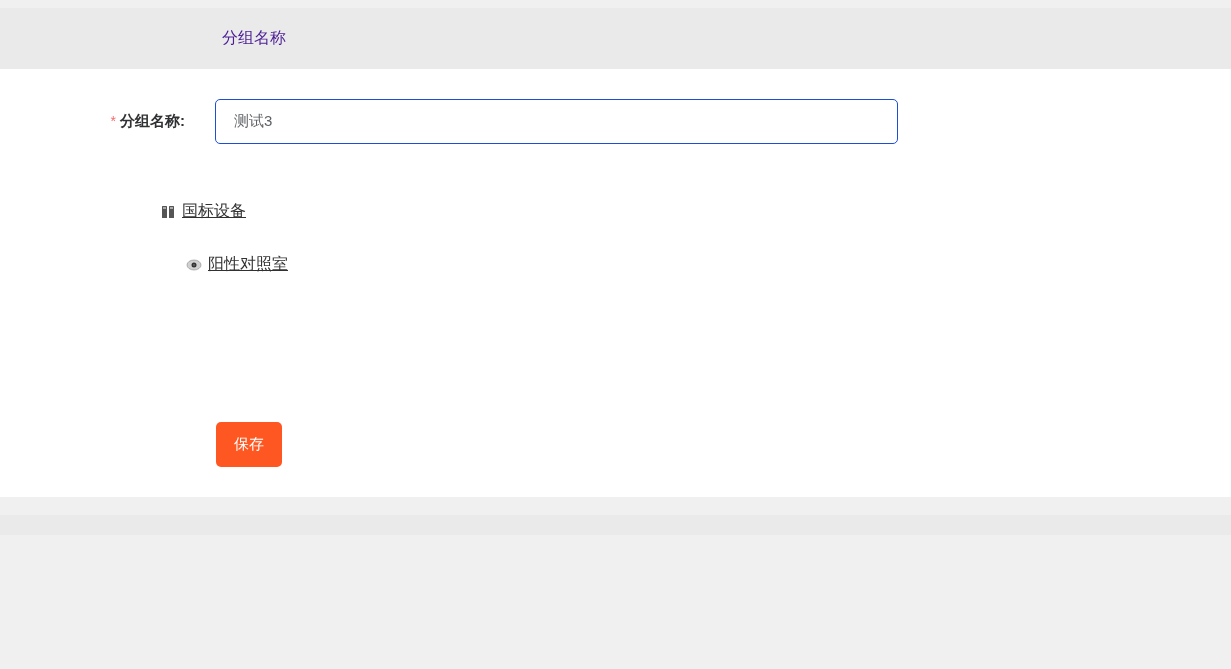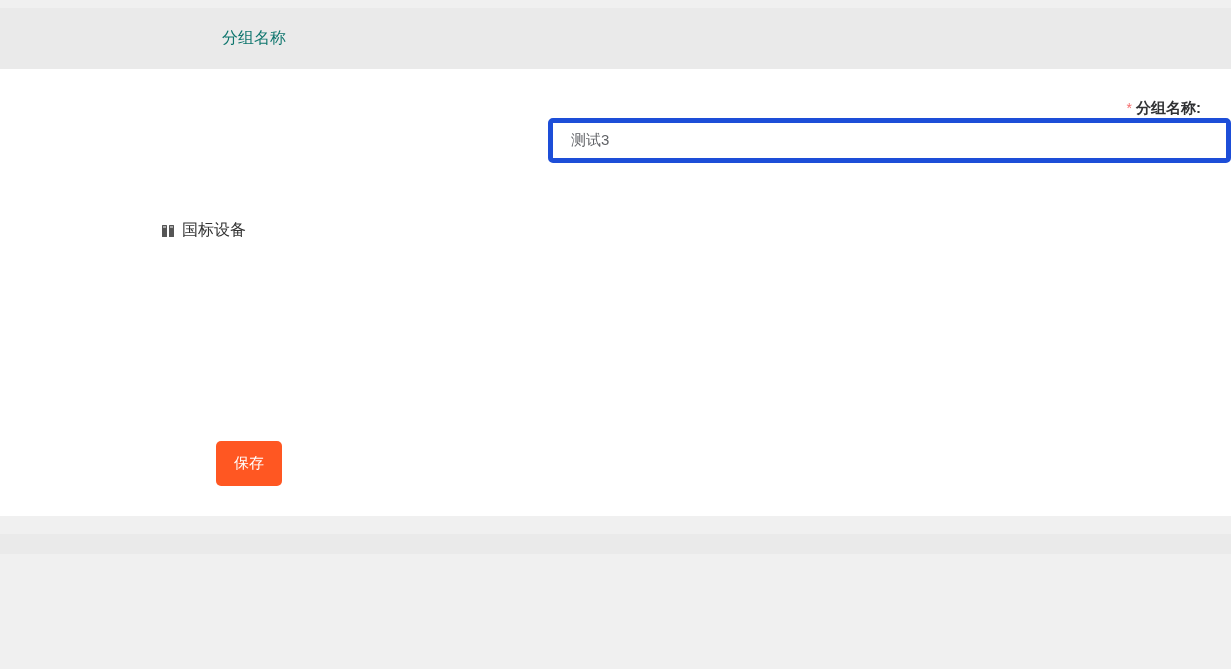--- a/index.html
+++ b/index.html
@@ -19,54 +19,53 @@
       padding-top: 8px;
     }
     .section-header {
       background: #eaeaea;
       padding: 20px 0 20px 222px;
       display: flex;
       align-items: center;
       position: relative;
     }
     .section-title {
-      color: #0f766e;
+      color: #4c1d95;
       font-size: 16px;
       font-weight: 400;
     }
     .section-body {
       background: #fff;
       padding: 30px 0 30px 0;
     }
     .form-row {
       display: flex;
-      align-items: flex-end;
+      align-items: center;
       padding-left: 85px;
-      flex-direction: column;
     }
     .form-label {
       width: 100px;
       text-align: right;
       font-weight: 600;
       font-size: 15px;
       color: #303133;
       margin-right: 30px;
       white-space: nowrap;
     }
     .required-asterisk {
       color: #f56c6c;
       margin-right: 4px;
       font-weight: normal;
       font-size: 14px;
     }
     .text-input {
       width: 683px;
       height: 45px;
       padding: 0 18px;
-      border: 5px solid #1d4ed8;
+      border: 1px solid #1d4ed8;
       border-radius: 5px;
       font-size: 15px;
       color: #606266;
       outline: none;
     }
     .add-button {
       position: absolute;
       right: 202px;
       top: 50%;
       transform: translateY(-50%);
@@ -156,33 +155,43 @@
   <div class="section-body">
     <div class="form-row">
       <label class="form-label">
         <span class="required-asterisk">*</span><span>分组名称:</span>
       </label>
       <input type="text" class="text-input" value="测试3" style="">
     </div>
   </div>
 
 
-  <div class="section-body" style="padding-top:10px; padding-bottom:10px;">
+  <div class="section-body" style="padding-top:10px; padding-bottom:10px;text-decoration:underline;">
     <div class="tree-container">
       <div class="tree-node">
         <span class="node-icon">
           <svg width="16" height="16" viewBox="0 0 16 16">
             <rect x="2" y="2" width="5" height="12" fill="#555" rx="0.5"></rect>
             <rect x="9" y="2" width="5" height="12" fill="#555" rx="0.5"></rect>
             <rect x="3" y="3.5" width="3" height="1" fill="#fff"></rect>
             <rect x="10" y="3.5" width="3" height="1" fill="#fff"></rect>
           </svg>
         </span>
         <span>国标设备</span>
       </div>
+      <div class="tree-node tree-node-child">
+        <span class="node-icon">
+          <svg width="16" height="14" viewBox="0 0 16 14">
+            <ellipse cx="8" cy="7" rx="7" ry="5" fill="#d0d0d0" stroke="#888" stroke-width="0.6"></ellipse>
+            <circle cx="8" cy="7" r="2.5" fill="#333"></circle>
+            <circle cx="8" cy="7" r="1" fill="#666"></circle>
+          </svg>
+        </span>
+        <span>阳性对照室</span>
+      </div>
     </div>
   </div>
 
   <div class="save-area">
     <button class="save-button">保存</button>
   </div>
 
   <div class="footer-spacer"></div>
   <div class="bottom-bar"></div>
 

